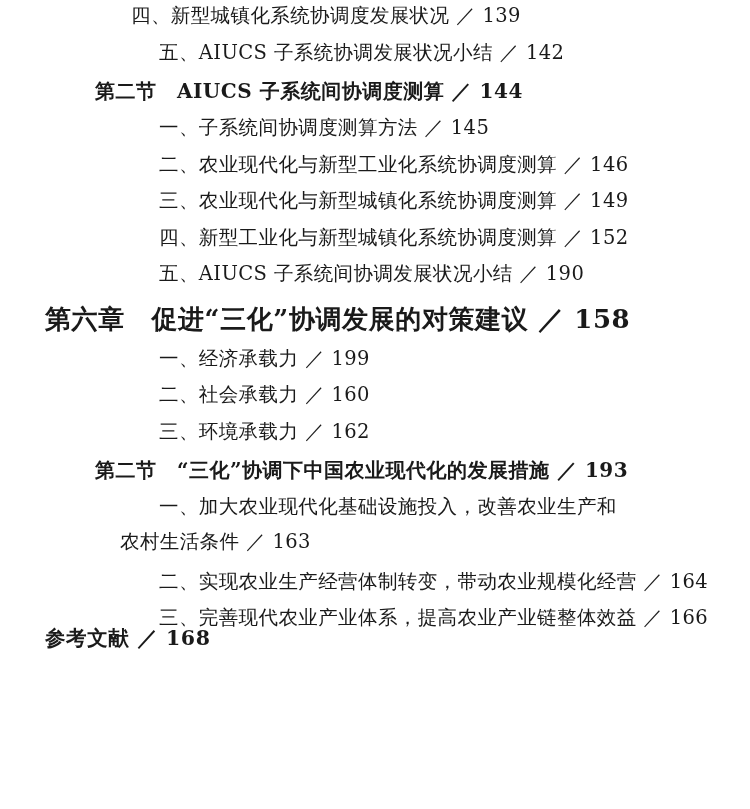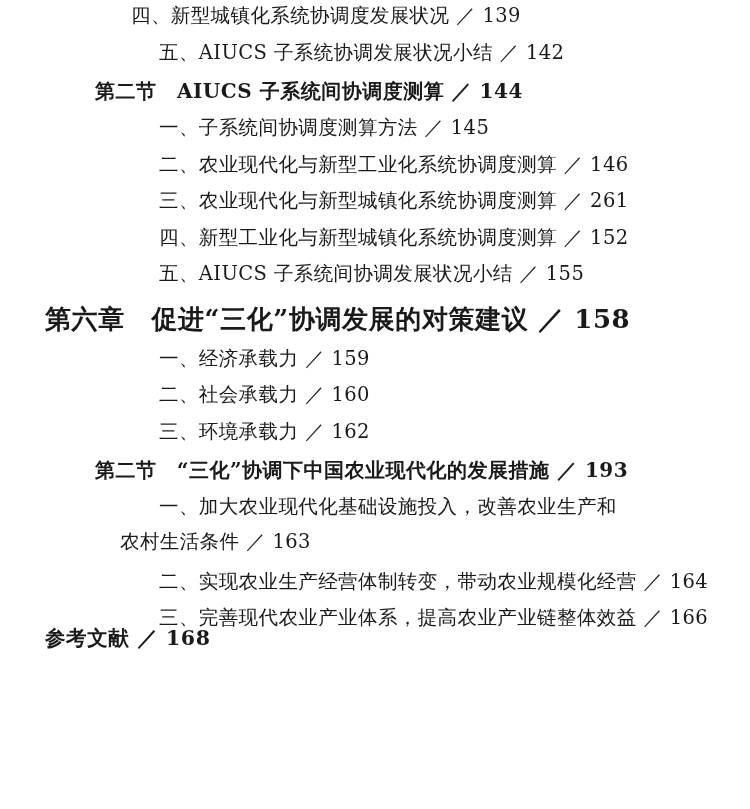--- a/index.html
+++ b/index.html
@@ -80,25 +80,25 @@
 </head>
 <body>
 
 <div class="page">
   <ul class="toc-list" id="toc-list">
       <li class="entry lvl-item ind-2 first-row"><span class="txt">四、新型城镇化系统协调度发展状况 ／ 139</span></li>
       <li class="entry lvl-item ind-2 row-sp-tight"><span class="txt">五、AIUCS 子系统协调发展状况小结 ／ 142</span></li>
       <li class="entry lvl-section ind-1 row-sp"><span class="txt">第二节　AIUCS 子系统间协调度测算 ／ 144</span></li>
       <li class="entry lvl-item ind-2 row-sp-tight"><span class="txt">一、子系统间协调度测算方法 ／ 145</span></li>
       <li class="entry lvl-item ind-2 row-sp-tight"><span class="txt">二、农业现代化与新型工业化系统协调度测算 ／ 146</span></li>
-      <li class="entry lvl-item ind-2 row-sp-tight"><span class="txt">三、农业现代化与新型城镇化系统协调度测算 ／ 261</span></li>
+      <li class="entry lvl-item ind-2 row-sp-tight"><span class="txt">三、农业现代化与新型城镇化系统协调度测算 ／ 149</span></li>
       <li class="entry lvl-item ind-2 row-sp-tight"><span class="txt">四、新型工业化与新型城镇化系统协调度测算 ／ 152</span></li>
-      <li class="entry lvl-item ind-2 row-sp-tight"><span class="txt">五、AIUCS 子系统间协调发展状况小结 ／ 155</span></li>
+      <li class="entry lvl-item ind-2 row-sp-tight"><span class="txt">五、AIUCS 子系统间协调发展状况小结 ／ 190</span></li>
       <li class="entry lvl-chapter ind-0 gap-before-chapter"><span class="txt">第六章　促进“三化”协调发展的对策建议 ／ 158</span></li>
-      <li class="entry lvl-item ind-2 row-sp-tight"><span class="txt">一、经济承载力 ／ 159</span></li>
+      <li class="entry lvl-item ind-2 row-sp-tight"><span class="txt">一、经济承载力 ／ 199</span></li>
       <li class="entry lvl-item ind-2 row-sp-tight"><span class="txt">二、社会承载力 ／ 160</span></li>
       <li class="entry lvl-item ind-2 row-sp-tight"><span class="txt">三、环境承载力 ／ 162</span></li>
       <li class="entry lvl-section ind-1 row-sp"><span class="txt">第二节　“三化”协调下中国农业现代化的发展措施 ／ 193</span></li>
       <li class="entry lvl-item ind-2 row-sp-tight"><span class="txt">一、加大农业现代化基础设施投入，改善农业生产和</span></li>
       <li class="wrapline row-sp-wrap"><span>农村生活条件 ／ 163</span></li>
       <li class="entry lvl-item ind-2 row-sp-tight"><span class="txt">二、实现农业生产经营体制转变，带动农业规模化经营 ／ 164</span></li>
       <li class="entry lvl-item ind-2 row-sp-tight"><span class="txt">三、完善现代农业产业体系，提高农业产业链整体效益 ／ 166</span></li>
       <li class="entry lvl-back ind-0 gap-before-back"><span class="txt">参考文献 ／ 168</span></li>
     </ul>
 </div>

